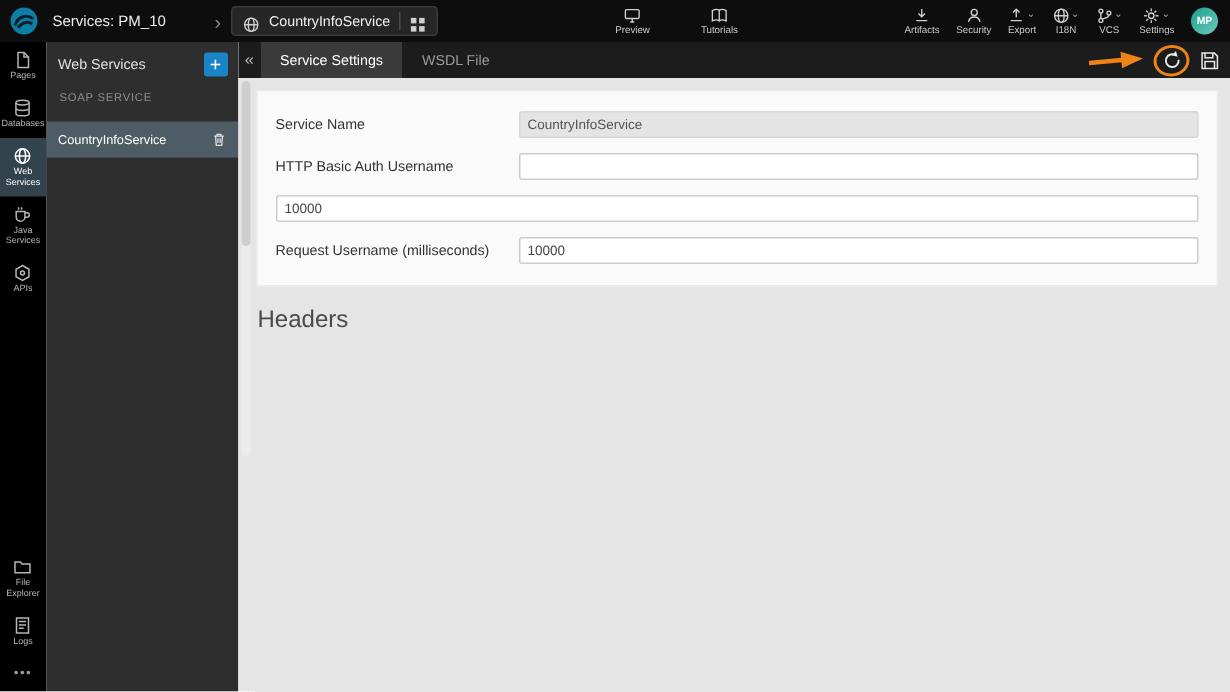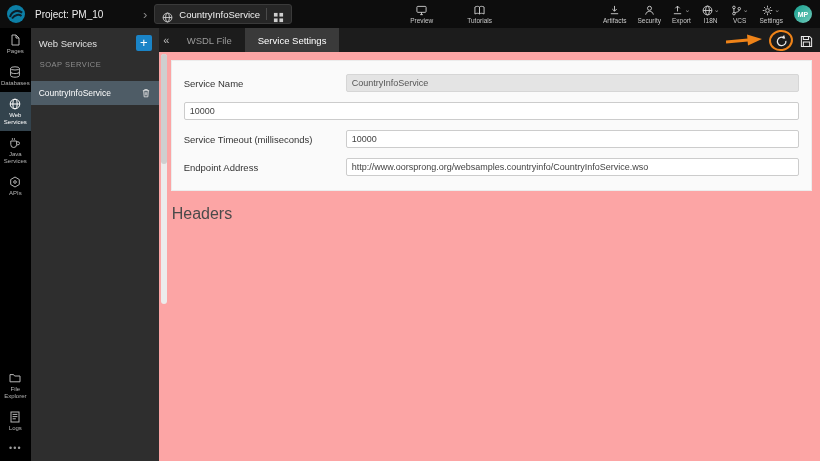--- a/index.html
+++ b/index.html
@@ -51,21 +51,21 @@
   .tabbar { flex:0 0 24px; background:#1c1c1c; display:flex; align-items:stretch; color:#9a9a9a; }
   .collapse-btn { width:15px; display:flex; align-items:center; justify-content:center; color:#bdbdbd; font-size:11px; cursor:pointer; }
   .tab { padding:0 13px; display:flex; align-items:center; font-size:9.5px; cursor:pointer; }
   .tab.active { background:#3a3a3a; color:#fff; }
   .tabbar-icons { margin-left:auto; display:flex; align-items:center; gap:7px; padding-right:7px; }
   .ann-arrow { width:36px; height:14px; display:block; }
   .orange-circle { border:2px solid #ef8318; border-radius:50%; width:24px; height:21px; display:flex; align-items:center; justify-content:center; transform:rotate(-8deg); cursor:pointer; }
   .tool-icon { width:13px; height:13px; color:#e8e8e8; cursor:pointer; display:block; }
 
   
-  .content { flex:1; background:#fca5a5; padding:8px 8px 0 12px; position:relative; overflow:hidden; }
+  .content { flex:1; background:#e5e5e5; padding:8px 8px 0 12px; position:relative; overflow:hidden; }
   .vscroll { position:absolute; left:2px; top:2px; width:6px; height:250px; background:#ececec; border-radius:3px; cursor:pointer; }
   .vscroll .thumb { width:6px; height:110px; background:#cfcfcf; border-radius:3px; }
   .form-panel { background:#fafafa; border:1px solid #ececec; padding:13px 12px 4px; }
   .form-row { display:flex; align-items:center; margin-bottom:10px; }
   .form-label { width:162px; font-size:9.5px; color:#333; flex:0 0 162px; }
   .form-input { flex:1; height:18px; border:1px solid #ccc; border-radius:2px; font-size:9px; padding:0 5px; color:#444; background:#fff; outline:none; font-family:"Liberation Sans", sans-serif; }
   .form-input:disabled { background:#e4e4e4; border-color:#d6d6d6; color:#555; }
 
   .headers-title { font-size:16px; color:#4a4a4a; margin:14px 0 7px 1px; }
   table.headers-table { width:100%; border-collapse:collapse; table-layout:fixed; }
@@ -80,21 +80,21 @@
 
 <div class="app">
 
   <div class="topbar">
     <span class="logo">
       <svg viewBox="0 0 20 20">
           <circle cx="10" cy="10" r="9" fill="#0c7fa6"></circle>
           <path d="M4 13 C6 6.5 12 5.5 16.2 8.6 M6 14.5 C9 10.5 13 10 15.5 12" stroke="#0d1f2a" fill="none" stroke-width="2"></path>
         </svg>
     </span>
-    <span class="project">Project: PM_10</span>
+    <span class="project">Services: PM_10</span>
     <span class="pchev">›</span>
 
     <div class="service-pill">
       <span class="icon-sm">
         <svg viewBox="0 0 12 12">
             <circle cx="6" cy="6" r="4.8" fill="none" stroke="currentColor"></circle>
             <ellipse cx="6" cy="6" rx="2.1" ry="4.8" fill="none" stroke="currentColor"></ellipse>
             <path d="M1.2 6h9.6" stroke="currentColor"></path>
           </svg>
       </span>
@@ -289,22 +289,22 @@
           <svg viewBox="0 0 12 12">
               <path d="M2.2 3.2h7.6M4.4 3.2V1.8h3.2v1.4M3.2 3.2l.6 7.4h4.4l.6-7.4M5.1 5v3.8M6.9 5v3.8" fill="none" stroke="currentColor"></path>
             </svg>
         </span>
       </div>
     </div>
 
     <div class="main">
       <div class="tabbar">
         <span class="collapse-btn">«</span>
+        <div class="tab active">Service Settings</div>
         <div class="tab">WSDL File</div>
-        <div class="tab active">Service Settings</div>
         <div class="tabbar-icons">
           <svg class="ann-arrow" viewBox="0 0 36 14">
             <path d="M0 9 L22 7" stroke="#ef8318" stroke-width="3" fill="none"></path>
             <polygon points="21,1.5 36,6 22,12.5" fill="#ef8318"></polygon>
           </svg>
           <span class="orange-circle">
             <span class="tool-icon">
               <svg viewBox="0 0 14 14">
                   <path d="M11.6 7a4.6 4.6 0 1 1-1.4-3.3" fill="none" stroke="currentColor" stroke-width="1.4"></path>
                   <polygon points="10.6,0.6 11.2,4.8 7.3,3.2" fill="currentColor"></polygon>
@@ -324,29 +324,29 @@
         <div class="vscroll">
             <div class="thumb"></div>
           </div>
 
         <div class="form-panel">
           <div class="form-row">
             <label class="form-label">Service Name</label>
             <input class="form-input" type="text" disabled="" value="CountryInfoService" style="">
           </div>
           <div class="form-row">
+            <label class="form-label">HTTP Basic Auth Username</label>
+            <input class="form-input" type="text" value="" style="">
+          </div>
+          <div class="form-row">
             <input class="form-input" type="text" value="10000" style="">
           </div>
           <div class="form-row">
-            <label class="form-label">Service Timeout (milliseconds)</label>
+            <label class="form-label">Request Username (milliseconds)</label>
             <input class="form-input" type="text" value="10000" style="">
-          </div>
-          <div class="form-row">
-            <label class="form-label">Endpoint Address</label>
-            <input class="form-input" type="text" value="http://www.oorsprong.org/websamples.countryinfo/CountryInfoService.wso" style="">
           </div>
         </div>
 
         <div class="headers-title">Headers</div>
       </div>
     </div>
 
   </div>
 </div>
 

